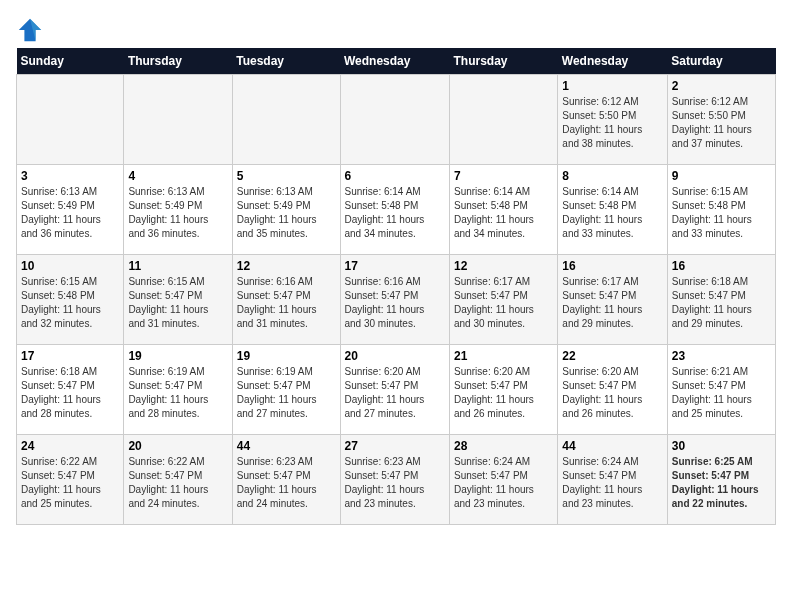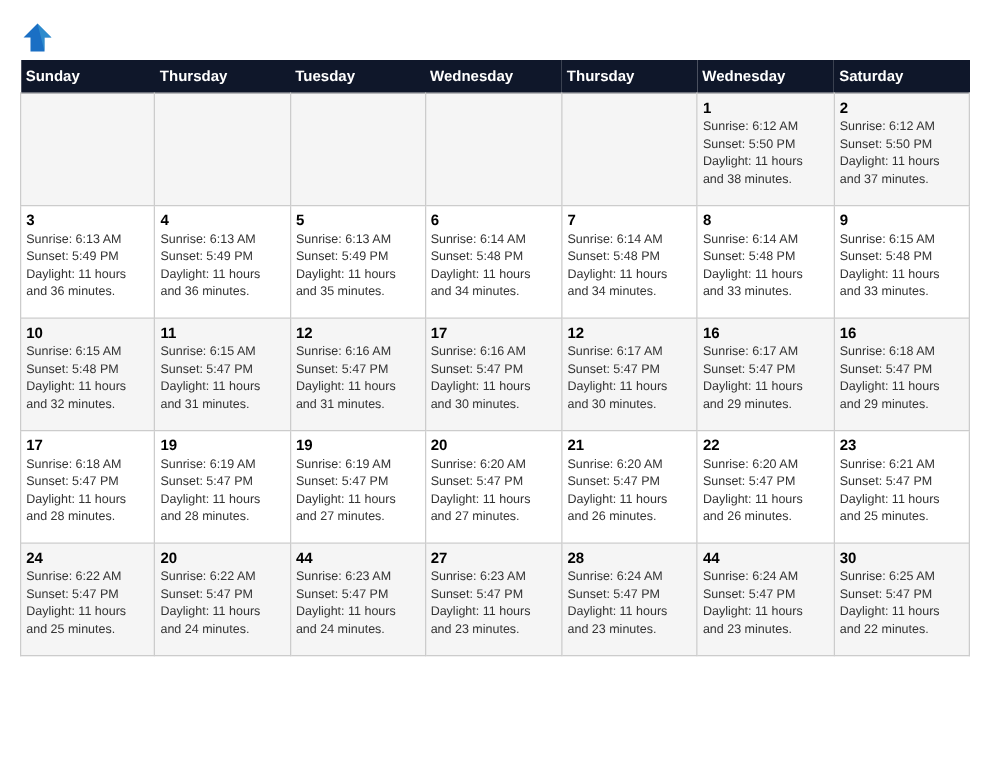--- a/index.html
+++ b/index.html
@@ -330,20 +330,20 @@
         </td>
         <td>
           <span class="day-num">44</span>
           <div class="day-info" style="white-space: pre-line;">Sunrise: 6:24 AM
 Sunset: 5:47 PM
 Daylight: 11 hours
 and 23 minutes.</div>
         </td>
         <td>
           <span class="day-num">30</span>
-          <div class="day-info" style="white-space: pre-line;">Sunrise: 6:25 AM
+          <div class="day-info" style="white-space: pre-line; font-weight: bold;">Sunrise: 6:25 AM
 Sunset: 5:47 PM
 Daylight: 11 hours
 and 22 minutes.</div>
         </td>
       </tr>
     </tbody>
 </table>
 
 </body></html>

